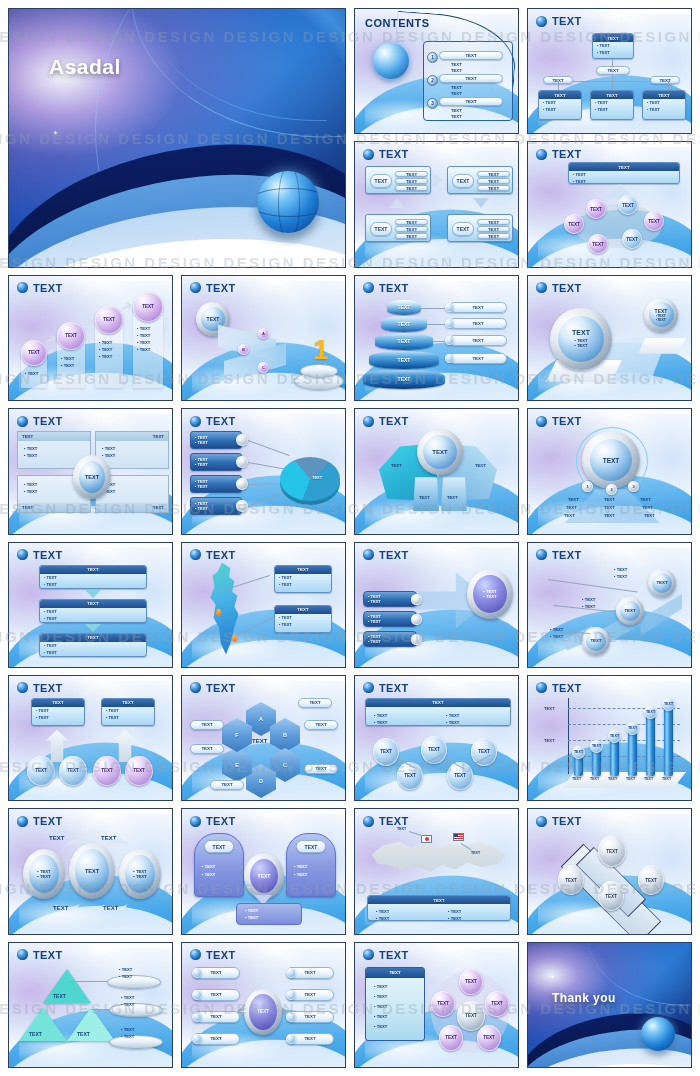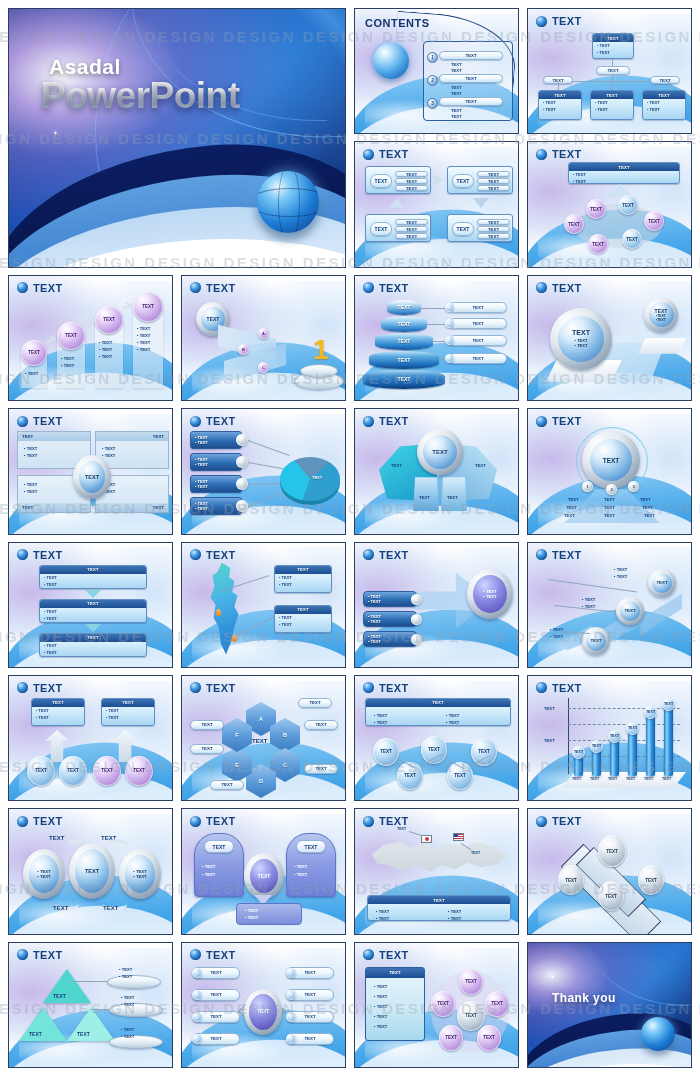--- a/index.html
+++ b/index.html
@@ -333,21 +333,20 @@
     <div class="swoosh"></div>
     <div class="streak"></div>
     <div class="streak2"></div>
     <div class="sparkle" style="left:60px;top:58px;">✦</div>
     <div class="sparkle" style="left:44px;top:120px;font-size:6px;">✦</div>
     <div class="tw1"></div>
     <div class="tw2"></div>
     <div class="tw3"></div>
     <div class="tw4"></div>
     <div class="brand">Asadal</div>
-    <div class="prod">PowerPoint</div>
     <div class="bigglobe"></div>
   </div>
 
   <div class="slide">
     <div class="bg">
       <div class="haze"></div>
         <div class="haze2"></div>
       <div class="wave2"></div>
         <div class="wave1"></div>
         <div class="wave3"></div>

